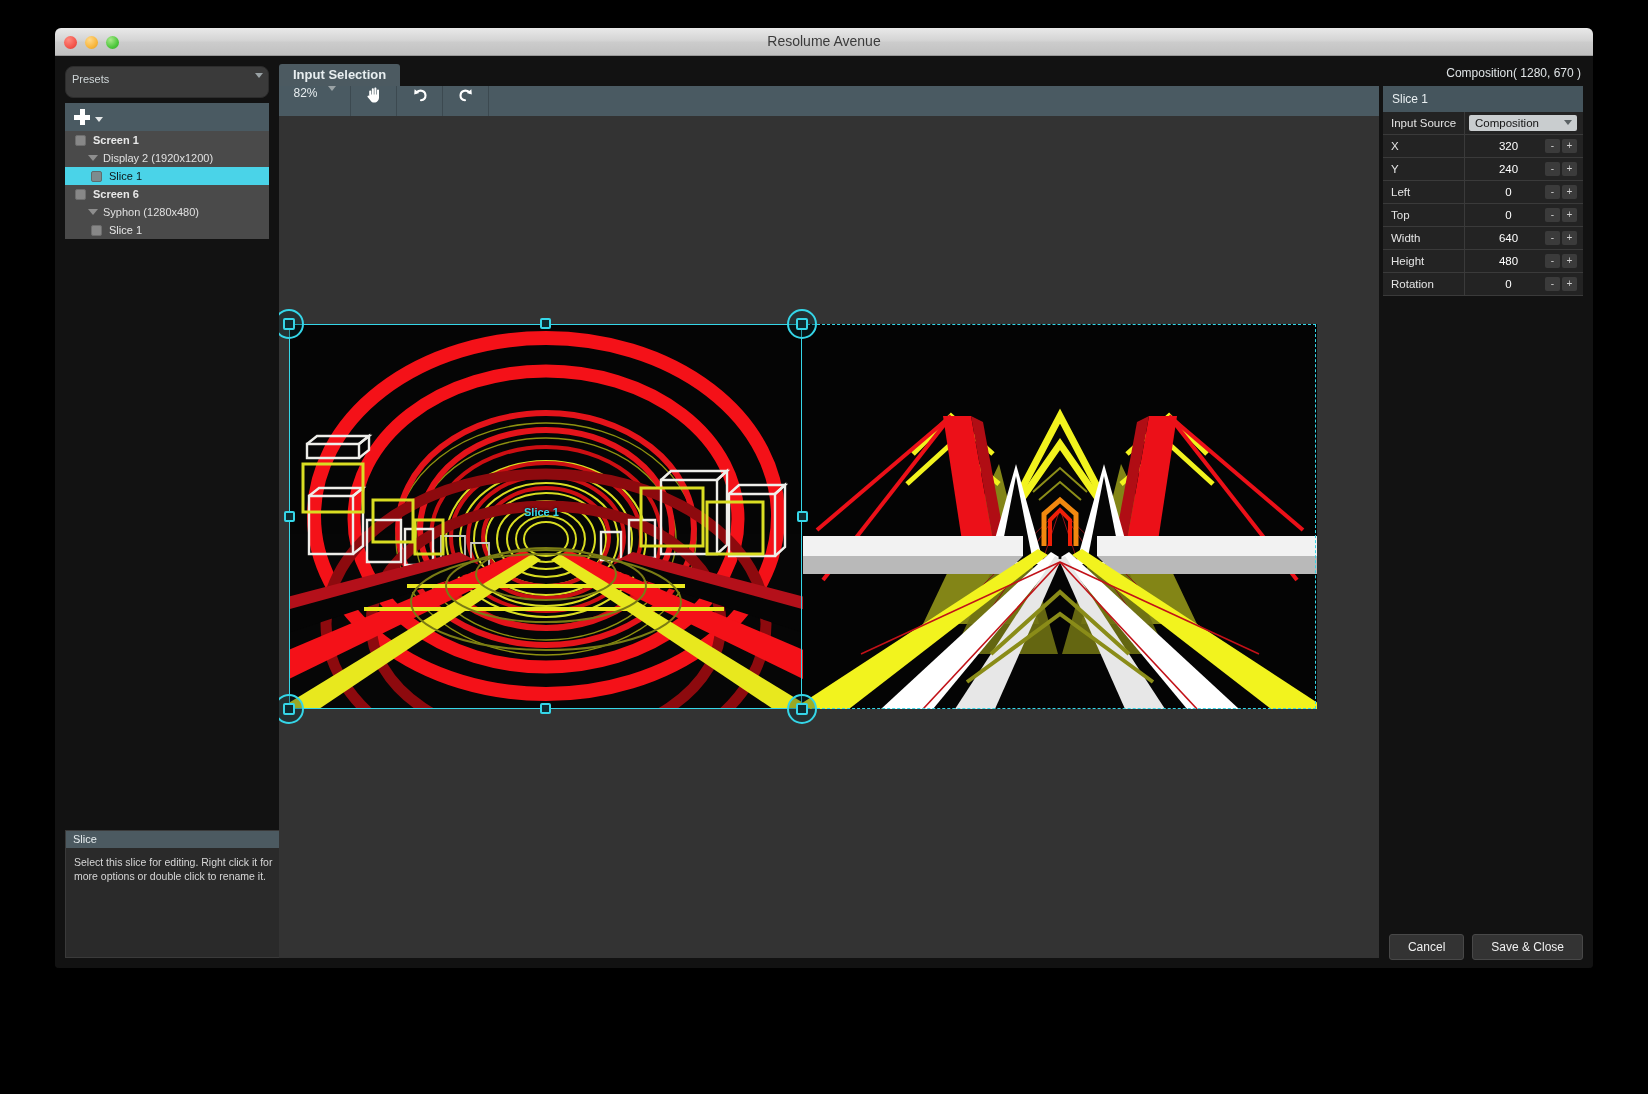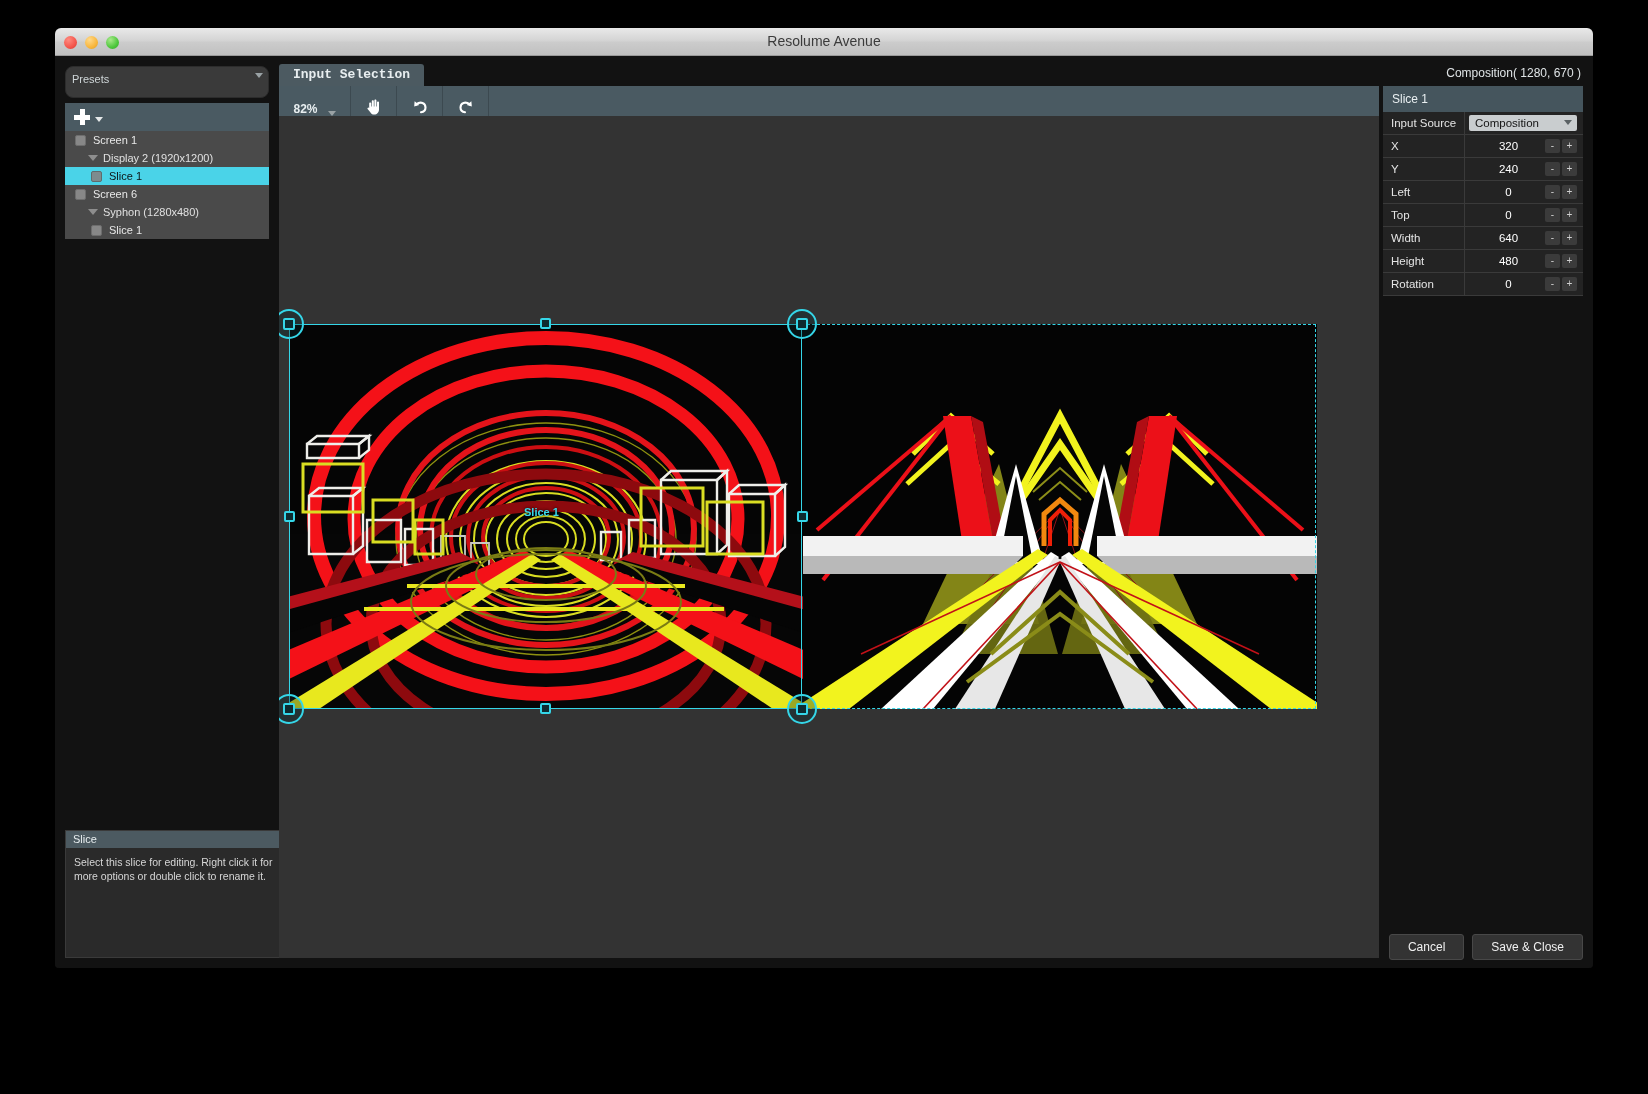--- a/index.html
+++ b/index.html
@@ -58,49 +58,49 @@
     display:flex; align-items:center; padding-left:9px; gap:5px;
   }
   .plus { position:relative; width:16px; height:16px; }
   .plus:before, .plus:after { content:""; position:absolute; background:#fff; }
   .plus:before { left:0; top:6px; width:16px; height:5px; }
   .plus:after { left:6px; top:0; width:5px; height:16px; }
   .caret-sm { width:0;height:0;border-left:4px solid transparent;border-right:4px solid transparent;border-top:5px solid #e6e9ea; margin-top:4px;}
 
   #tree { background:#4a4a4a; }
   .trow { height:18px; display:flex; align-items:center; font-size:11px; color:#e8e8e8; position:relative; }
-  .trow.screen { font-weight:normal; padding-left:10px; }
+  .trow.screen { font-weight:bold; padding-left:10px; }
   .trow.child  { padding-left:23px; color:#e0e0e0; }
   .trow.slice  { padding-left:26px; }
   .trow.selected { background:#4ad3e8; color:#0d1416; }
   .chk { width:11px; height:11px; background:#878787; border:1px solid #6d6d6d; border-radius:2px; margin-right:7px; flex:0 0 auto; }
   .trow.selected .chk { background:#7d8b8e; border-color:#5f6b6d; }
   .disc { width:0;height:0;border-left:5px solid transparent;border-right:5px solid transparent;border-top:6px solid #8e8e8e; margin-right:5px; flex:0 0 auto;}
 
   
   #infobox { position:absolute; left:0; bottom:0; width:224px; height:128px; background:#2a2a2a; border:1px solid #3a3a3a; }
   #infobox .hdr { height:17px; background:#4c5a61; color:#e7edef; font-size:11px; line-height:17px; padding-left:7px; }
   #infobox .txt { padding:7px 8px; font-size:10.5px; line-height:1.35; color:#d6d6d6; }
 
   
-  #tabbar { position:absolute; left:224px; top:8px; height:22px;font-family:Liberation Mono, monospace; }
+  #tabbar { position:absolute; left:224px; top:8px; height:22px; }
   .tab {
     display:inline-block; height:22px; background:#4c5a61; color:#e8eef0;
     font-size:13px; font-weight:bold; line-height:22px; padding:0 14px;
     border-radius:3px 3px 0 0;
   }
   #composition-label {
     position:absolute; right:12px; top:10px; font-size:12px; color:#dfe4e6;
   }
 
   #center { position:absolute; left:224px; top:30px; right:214px; bottom:10px; }
   #toolbar { height:30px; background:#4a5a62; display:flex; align-items:stretch; }
   .tb-cell {
-    display:flex; align-items:flex-end; justify-content:center;
-    border-right:1px solid #3c4950; min-width:46px; color:#e8eef0; font-size:12px;font-weight:bold;
+    display:flex; align-items:flex-start; justify-content:center;
+    border-right:1px solid #3c4950; min-width:46px; color:#e8eef0; font-size:12px;
   }
   .tb-zoom { width:72px; gap:10px; }
   .tb-zoom .val { color:#e8eef0; font-size:12px; }
   .tb-grow { flex:1; border-right:none; }
   .icon-svg { display:block; }
 
   #canvas { position:absolute; left:0; top:30px; right:0; bottom:0; background:#333333; overflow:hidden; }
 
   
   .artpanel { position:absolute; background:#000; overflow:hidden; }

